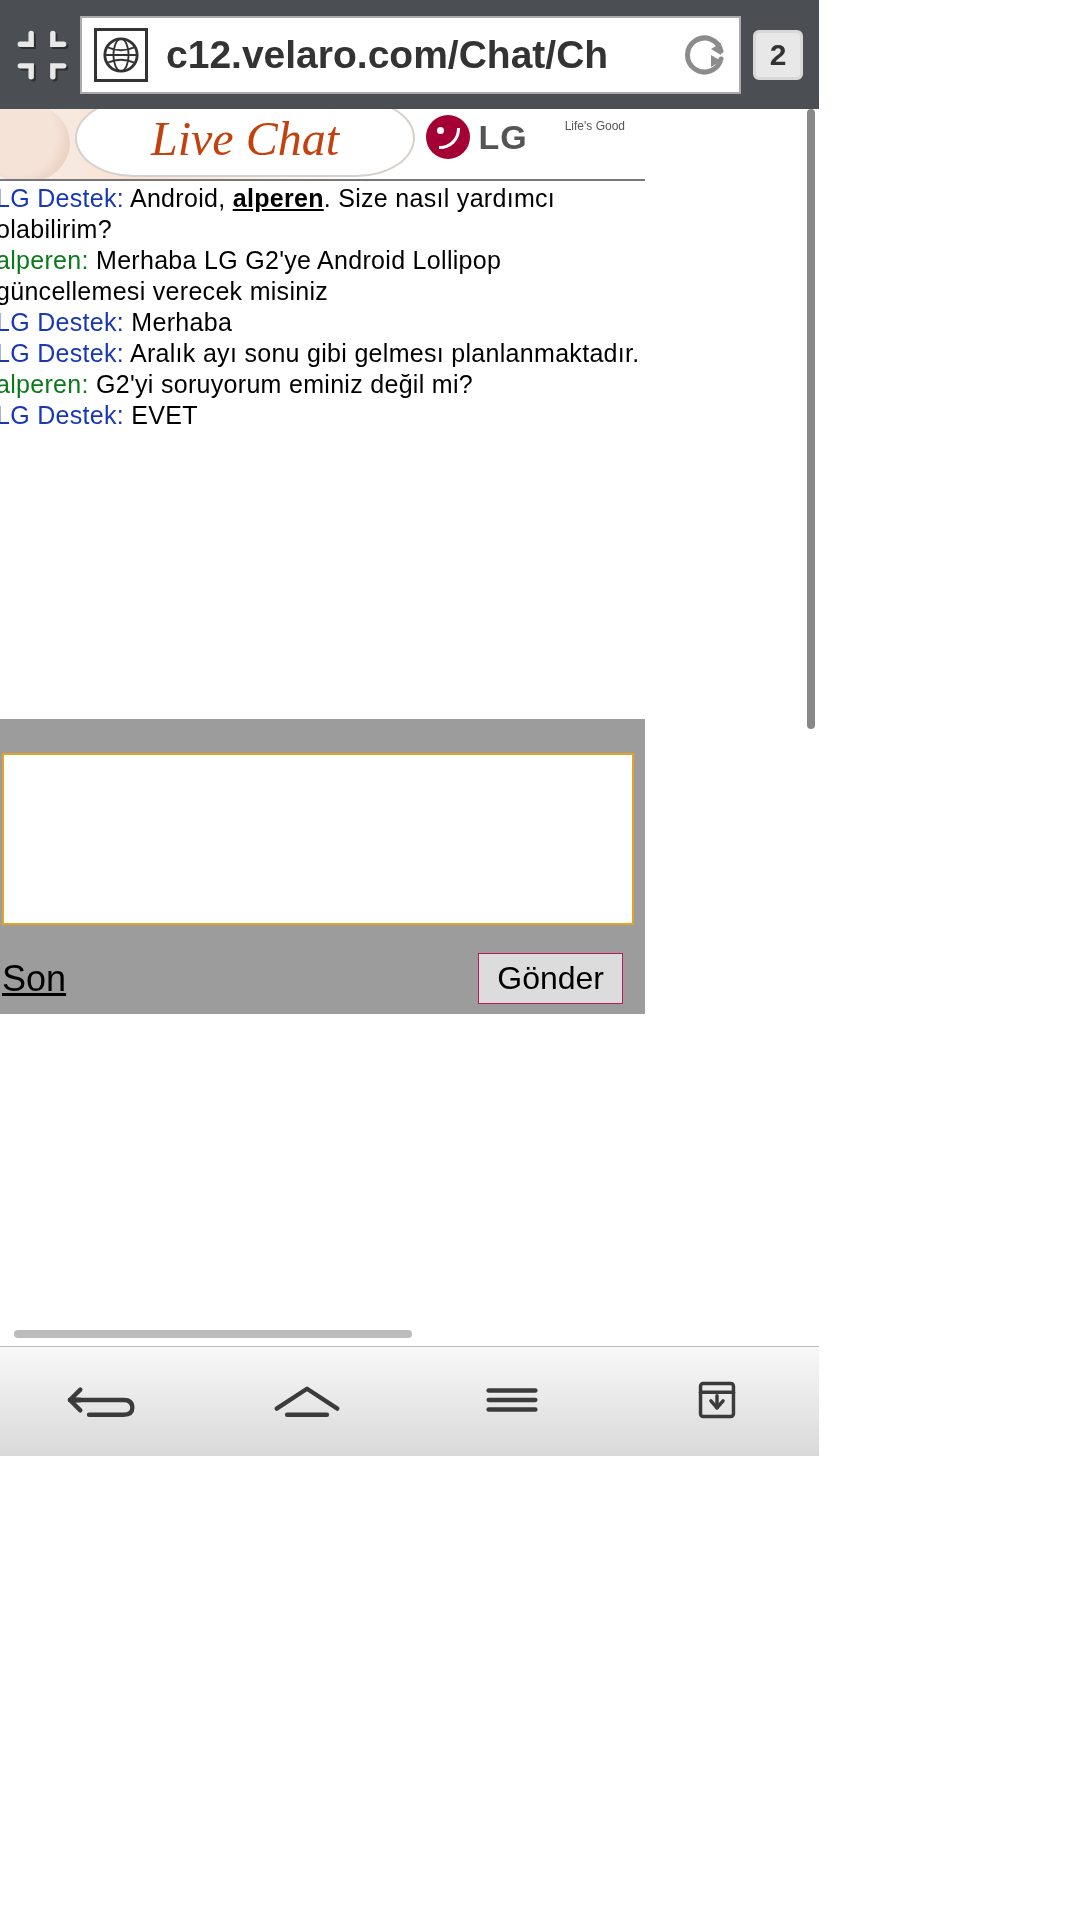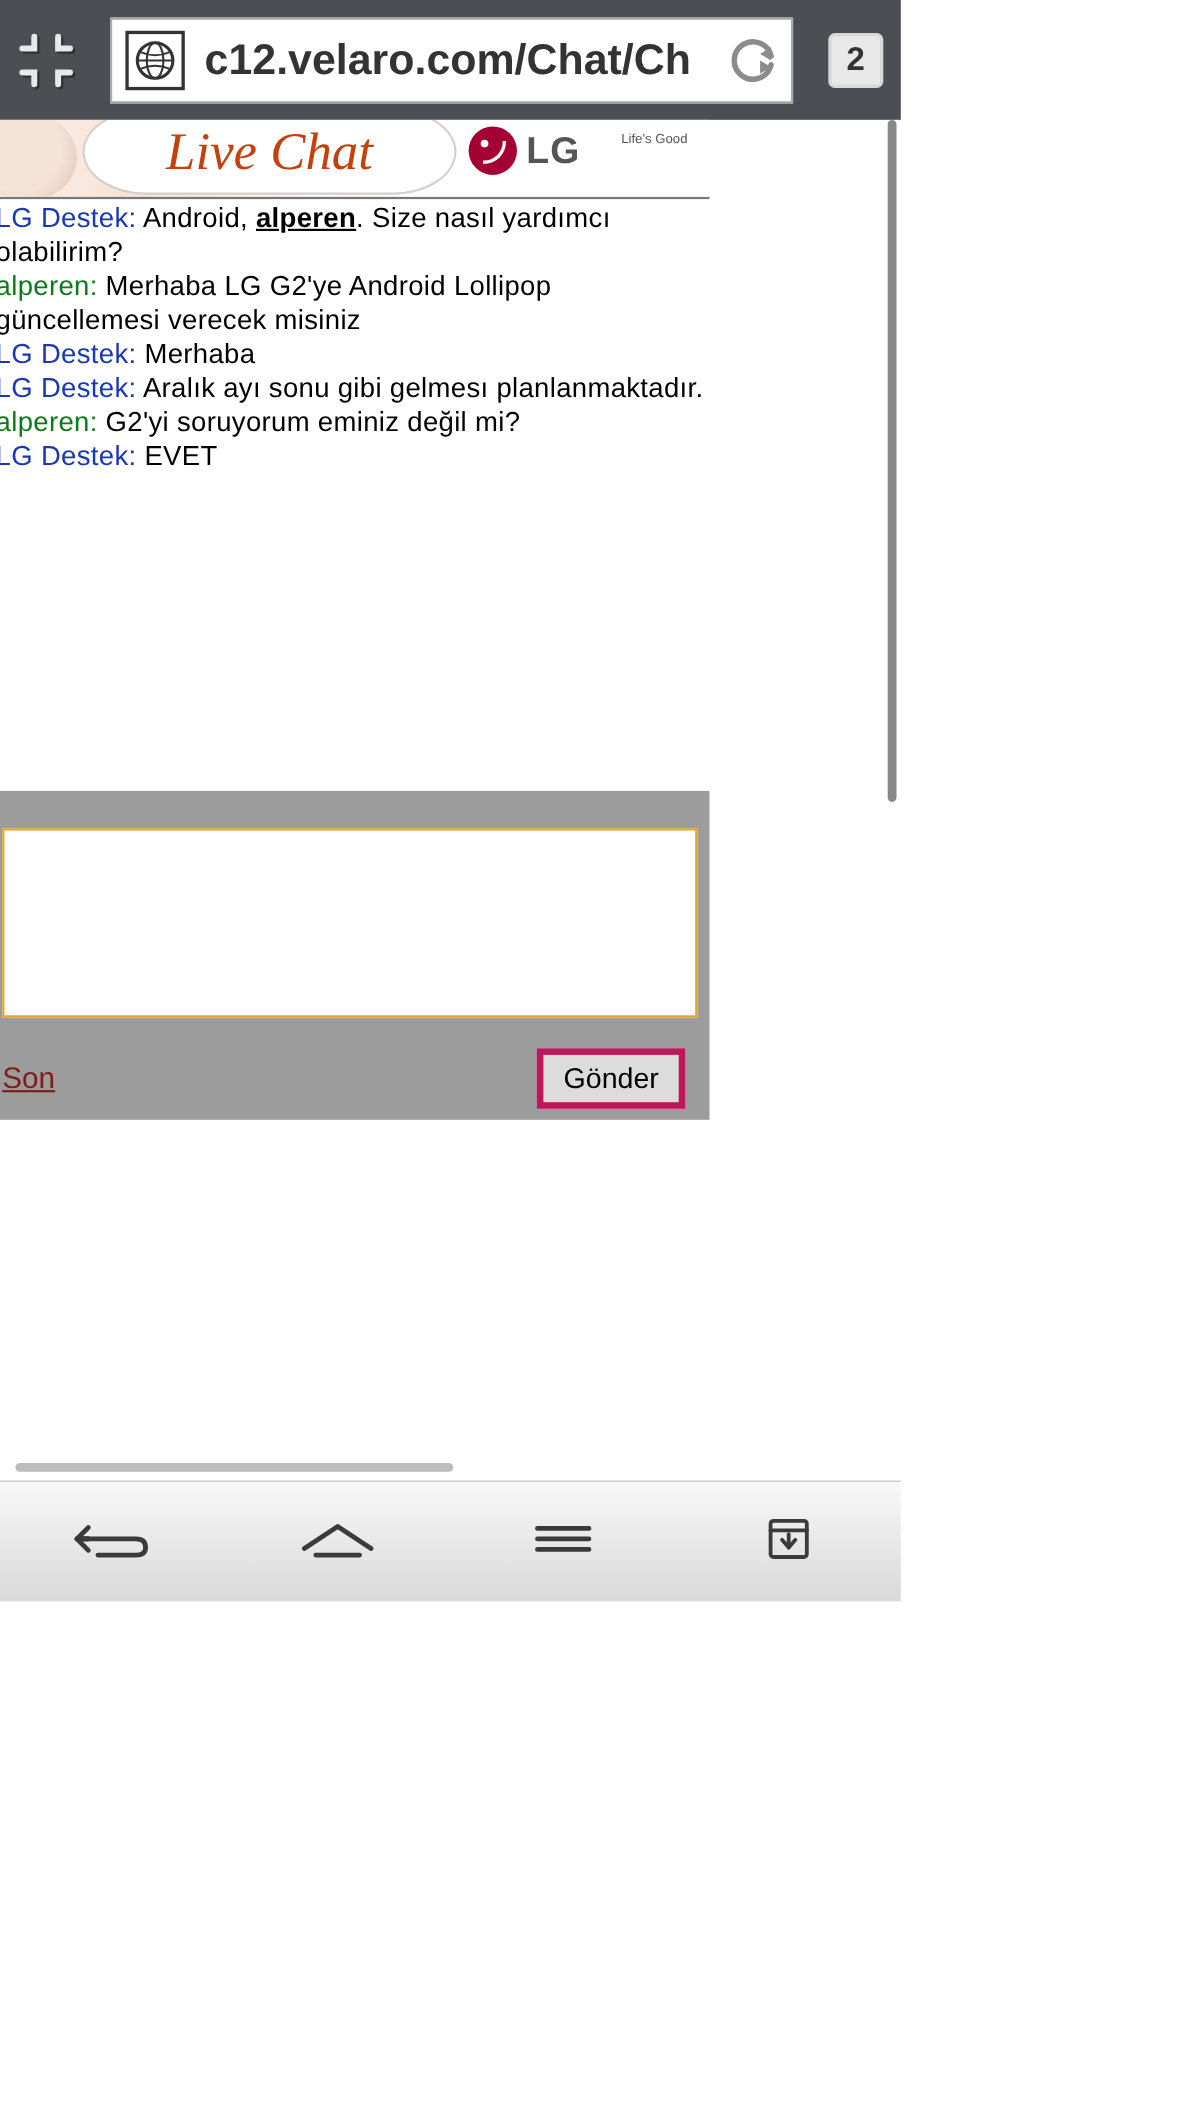--- a/index.html
+++ b/index.html
@@ -12,21 +12,21 @@
     position: relative;
   }
 
   
   .browser-bar {
     background: #4b4e52;
     height: 109px;
     display: flex;
     align-items: center;
     padding: 0 16px;
-    gap: 32px;
+    gap: 12px;
   }
   .fullscreen-icon {
     width: 52px; height: 52px;
     position: relative;
     filter: drop-shadow(2px 2px 0 rgba(0,0,0,.4));
   }
   .fullscreen-icon svg { width:100%; height:100%; }
 
   .url-box {
     flex: 1;
@@ -171,27 +171,27 @@
     resize: none;
     font-size: 24px;
     padding: 4px 6px;
   }
   .input-row{
     display:flex; justify-content:space-between; align-items:center;
     margin-top: 28px;
     padding: 0 8px 0 2px;
   }
   .end-link{
-    color:#7f1d1d; text-decoration:underline;
-    font-size:27px;
+    color:#000000; text-decoration:underline;
+    font-size:36px;
   }
   .send-btn{
     background:#dcdcdc;
-    border:6px solid #be185d;
-    font-size:26px;
+    border:1px solid #be185d;
+    font-size:32px;
     padding: 6px 18px;
     cursor:pointer;
   }
 
   
   .nav-bar{
     position:absolute; left:0; bottom:0;
     width:100%; height:110px;
     background: linear-gradient(#f8f8f8,#d9d9d9);
     border-top:1px solid #bbb;

